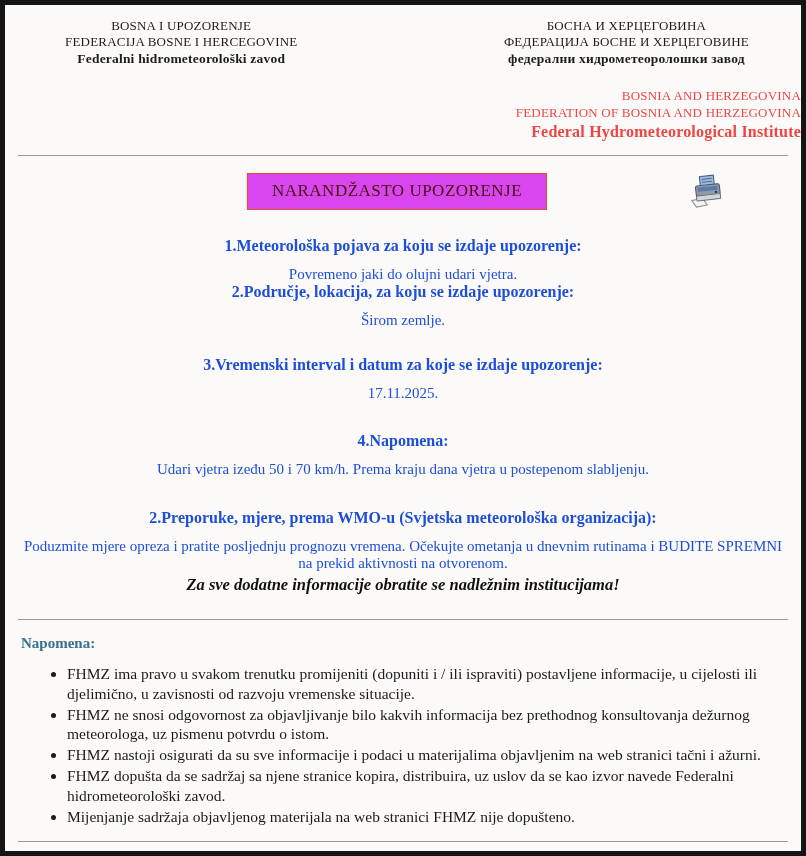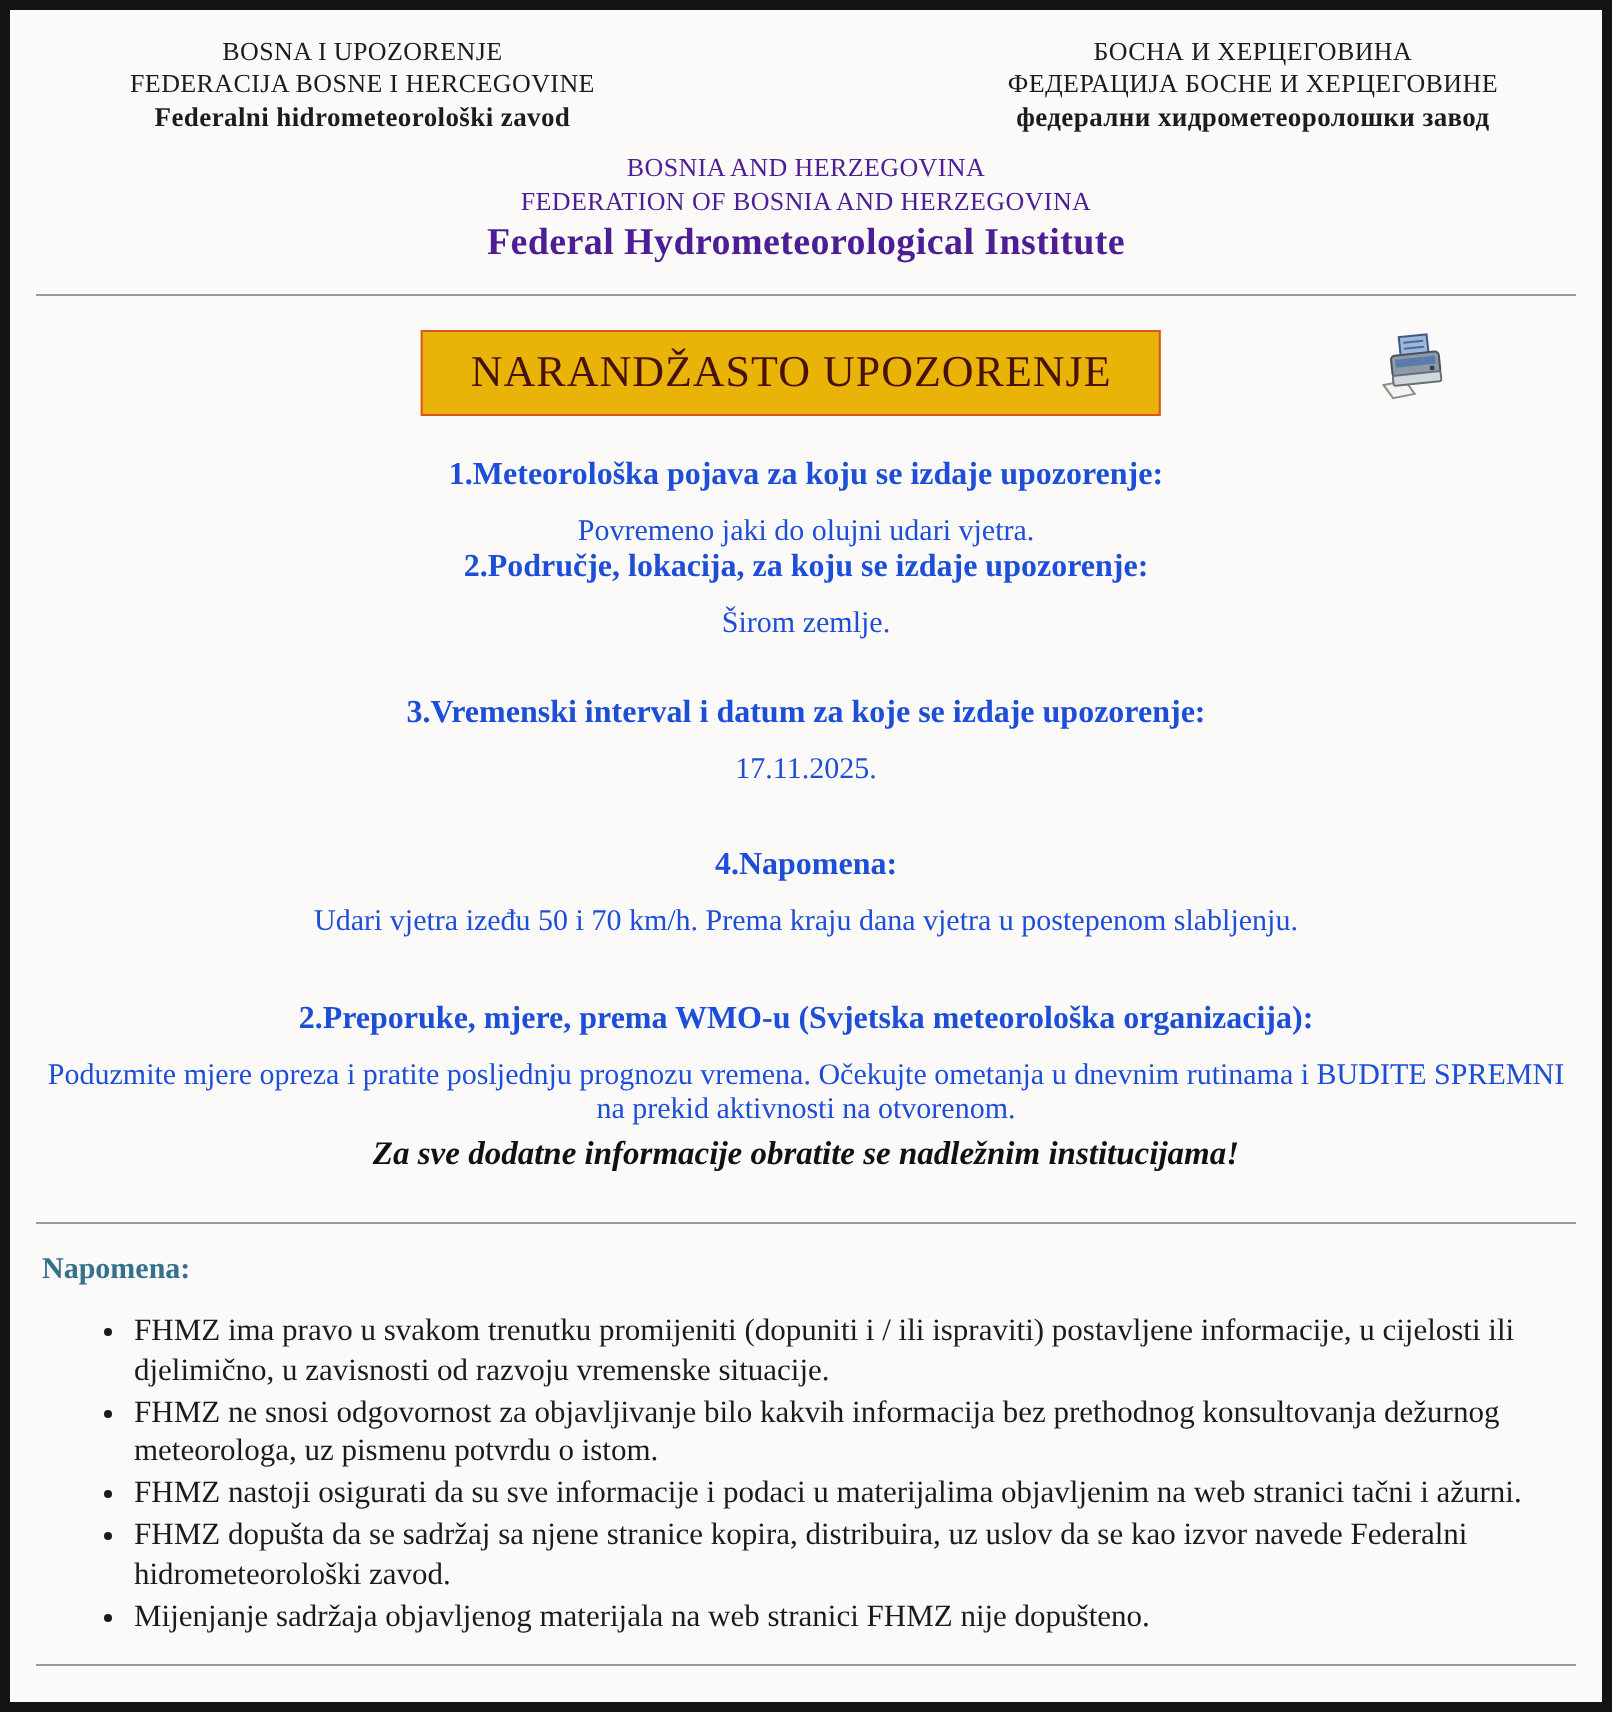--- a/index.html
+++ b/index.html
@@ -6,29 +6,29 @@
   body { font-family:"Liberation Serif","DejaVu Serif",serif; }
   .page {
     width:806px; height:856px; box-sizing:border-box;
     border:5px solid #141414; background:#fbfaf8;
     position:relative; overflow:hidden; margin:0 auto;
   }
   
   .header-row { display:flex; justify-content:space-between; padding:13px 52px 0 60px; }
   .header-block { text-align:center; font-size:13px; line-height:1.25; color:#1c1c1c; letter-spacing:0.2px; }
   .header-block .l3 { font-weight:bold; font-size:13.5px; }
-  .header-center { text-align:center; font-size:13px; line-height:1.3; color:#4c1d95; margin-top:9px; letter-spacing:0.2px; }
-  .header-center .l3 { font-weight:bold; font-size:19px; }
+  .header-center { text-align:right; font-size:13px; line-height:1.3; color:#ef4444; margin-top:21px; letter-spacing:0.2px; }
+  .header-center .l3 { font-weight:bold; font-size:16px; }
   hr.rule { border:none; border-top:1px solid #9a9a9a; margin:12px 13px 0 13px; }
   
   .banner-row { position:relative; margin-top:17px; height:40px; }
   .banner {
     position:absolute; left:50%; top:0; transform:translateX(-52%);
-    background:#eab308; border:1px solid #d95527;
-    color:#46120a; font-size:22px; letter-spacing:0.5px;
+    background:#d946ef; border:1px solid #d95527;
+    color:#46120a; font-size:17px; letter-spacing:0.5px;
     padding:7px 24px 8px 24px; white-space:nowrap;
   }
   .printer-btn { position:absolute; right:76px; top:0; width:38px; height:38px; cursor:pointer; background:none; border:none; padding:0; }
   
   .section { text-align:center; color:#1d4ed8; }
   .section .heading { font-weight:bold; font-size:16px; }
   .section .body { font-size:15px; margin-top:11px; }
   .mt1 { margin-top:24px; } .mt2 { } .mt3 { margin-top:27px; }
   .mt4 { margin-top:30px; } .mt5 { margin-top:31px; }
   .wide-body { padding:0 10px; }

